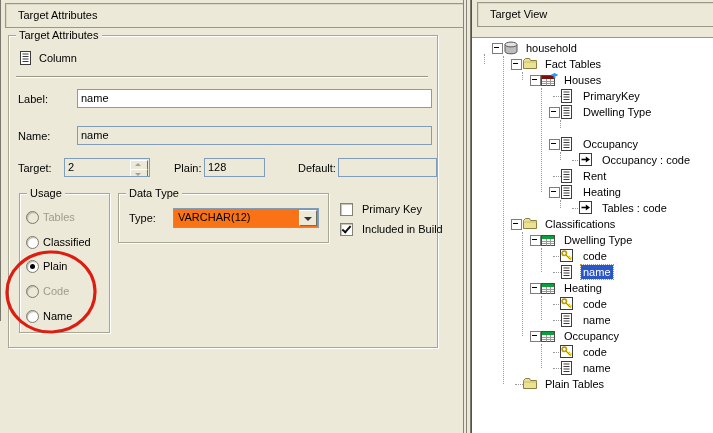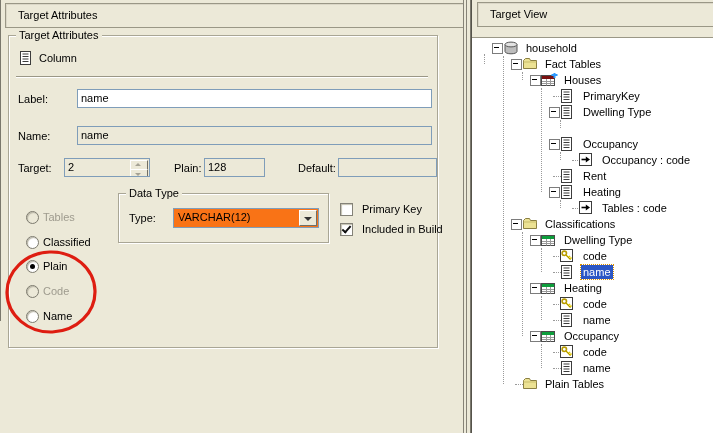--- a/index.html
+++ b/index.html
@@ -144,20 +144,23 @@
     <span class="lbl" style="left:173px;top:162px">Plain:</span>
     <div class="field ro" style="left:203px;top:158px;width:53px;height:17px">
       <span>128</span>
     </div>
 
     <span class="lbl" style="left:297px;top:162px">Default:</span>
     <div class="field ro" style="left:337px;top:158px;width:91px;height:17px">
       <span></span>
     </div>
 
+    <div class="groupbox" style="left:18px;top:193px;width:89px;height:138px">
+      <span class="legend">Usage</span>
+    </div>
     <span class="radio off-dis" style="left:25px;top:211px"></span>
     <span class="lbl dis" style="left:42px;top:211px">Tables</span>
     <span class="radio" style="left:25px;top:236px"></span>
     <span class="lbl" style="left:42px;top:236px">Classified</span>
     <span class="radio on" style="left:25px;top:260px"></span>
     <span class="lbl" style="left:42px;top:260px">Plain</span>
     <span class="radio off-dis" style="left:25px;top:285px"></span>
     <span class="lbl dis" style="left:42px;top:285px">Code</span>
     <span class="radio" style="left:25px;top:310px"></span>
     <span class="lbl" style="left:42px;top:310px">Name</span>

